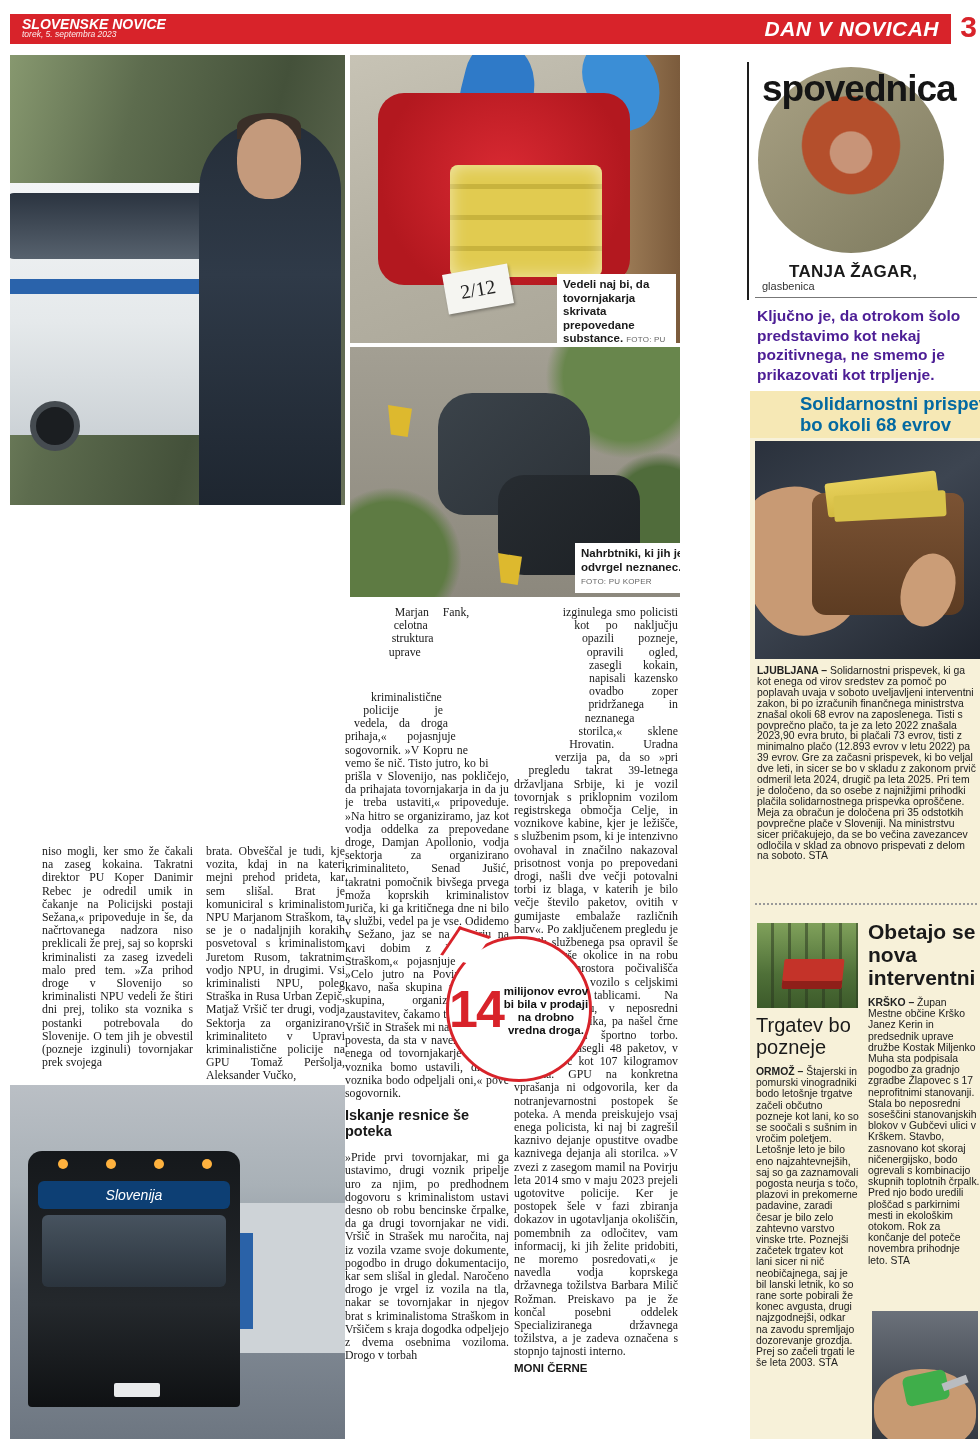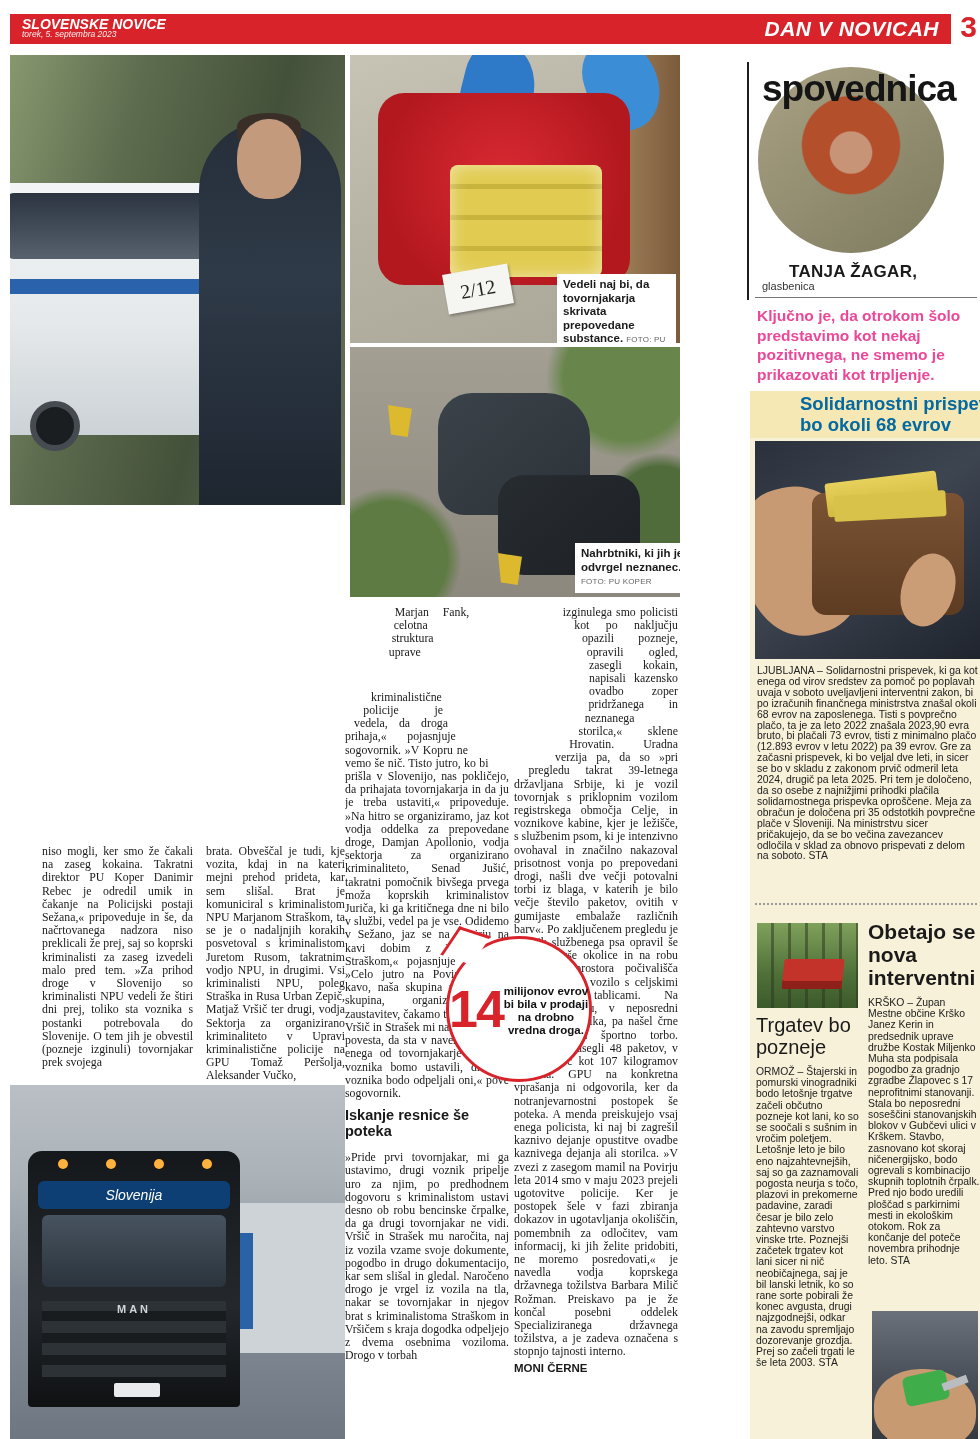--- a/index.html
+++ b/index.html
@@ -134,42 +134,42 @@
     color:#151515;z-index:3;}
   .portrait{position:absolute;left:758px;top:67px;width:186px;height:186px;border-radius:50%;z-index:2;
     background:
       radial-gradient(circle at 50% 46%,#c89478 0 15%,rgba(0,0,0,0) 16%),
       radial-gradient(circle at 50% 42%,#b44f2c 0 34%,rgba(0,0,0,0) 35%),
       linear-gradient(140deg,#a9a184,#7e7b5f);}
   .person-name{position:absolute;left:789px;top:262px;font-weight:bold;font-size:17px;letter-spacing:.3px;}
   .person-role{position:absolute;left:762px;top:280px;font-size:11px;color:#333;}
   .hr1{position:absolute;left:755px;top:297px;width:222px;height:1px;background:#777;}
   .quote{position:absolute;left:757px;top:306px;width:223px;font-weight:bold;font-size:15.5px;
-    line-height:19.5px;color:#ec4899;}
+    line-height:19.5px;color:#4c1d95;}
 
   .sidebar-bg{position:absolute;left:750px;top:391px;width:230px;height:1048px;background:#f7f1d9;}
   .sol-band{position:absolute;left:750px;top:391px;width:230px;height:47px;background:#f6e8b5;}
   .sol-headline{position:absolute;left:757px;top:393px;width:222px;font-size:18.5px;line-height:21px;
     font-weight:bold;color:#0369a1;margin-left:43px;}
   .wallet-photo{left:755px;top:441px;width:225px;height:218px;
     background:linear-gradient(145deg,#2a313c,#3d4551 45%,#1f242d);}
   .hand-l{position:absolute;left:-12px;top:44px;width:120px;height:150px;border-radius:42% 55% 50% 46%;
     background:#c89a74;transform:rotate(-14deg);}
   .wallet{position:absolute;right:16px;top:52px;width:152px;height:122px;border-radius:12px 12px 14px 14px;
     background:linear-gradient(#7b5334,#5d3c22);}
   .note{position:absolute;right:42px;top:36px;width:112px;height:34px;border-radius:3px;
     background:linear-gradient(#e7d15b,#d3ba40);transform:rotate(-7deg);}
   .note2{position:absolute;right:34px;top:52px;width:112px;height:26px;border-radius:3px;
     background:#d8c24a;transform:rotate(-3deg);}
   .thumb{position:absolute;right:26px;top:112px;width:52px;height:74px;border-radius:48%;
     background:#cb9d77;transform:rotate(18deg);}
 
   .side-body{position:absolute;font-size:10.4px;line-height:10.9px;color:#202020;}
   .sol-body{left:757px;top:666px;width:221px;}
-  .dateline{font-weight:normal;}
+  .dateline{font-weight:bold;}
   .sta{font-weight:normal;}
   .dotted{position:absolute;left:755px;top:903px;width:222px;border-top:2px dotted #999;}
 
   .vineyard-photo{left:757px;top:923px;width:101px;height:85px;
     background:
       repeating-linear-gradient(90deg,rgba(40,52,30,0) 0 14px,rgba(40,52,30,.5) 14px 17px),
       linear-gradient(#80a15b,#4f7038 60%,#3c5a2a);}
   .bin{position:absolute;left:26px;top:36px;width:60px;height:30px;background:#c43329;border-radius:2px;
     transform:skewX(-6deg);box-shadow:inset 0 -8px 0 #8f1f19;}
   .harvest-headline{position:absolute;left:756px;top:1014px;width:112px;font-size:20px;line-height:22px;font-weight:normal;}
@@ -260,23 +260,20 @@
     <div class="bubble-txt">milijonov evrov bi bila v prodaji na drobno vredna droga.</div>
   </div>
 
   <div class="photo truck-photo">
     <div class="bg-trailer"></div>
     <div class="bg-cab"></div>
     <div class="truck-cab">
       <div class="roof-lights"></div>
       <div class="visor">Slovenija</div>
       <div class="windshield"></div>
-      <div class="grille">
-        <span class="man-label">MAN</span>
-      </div>
       <div class="plate"></div>
     </div>
   </div>
 
   <div class="rule-v"></div>
   <div class="sidebar-bg"></div>
 
   <div class="spov-title">spovednica</div>
   <div class="photo portrait"></div>
   <div class="person-name">TANJA ŽAGAR,</div>

